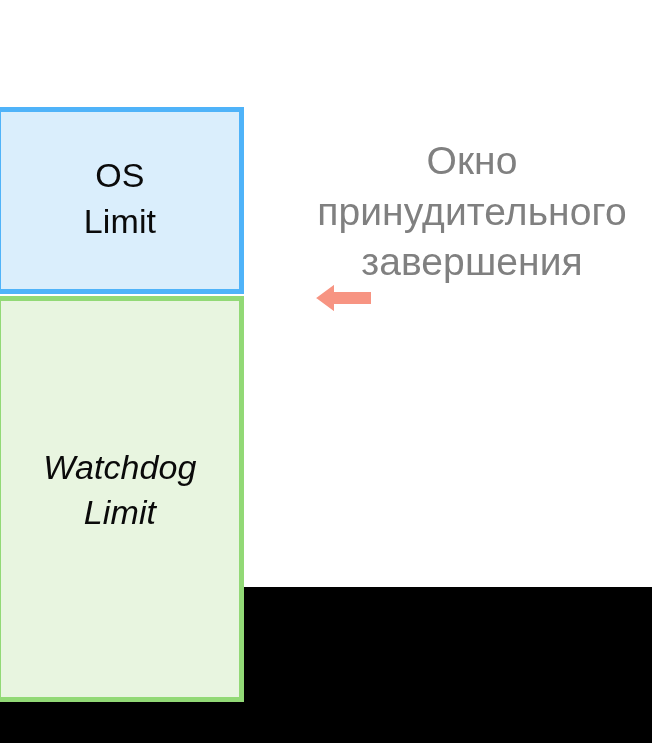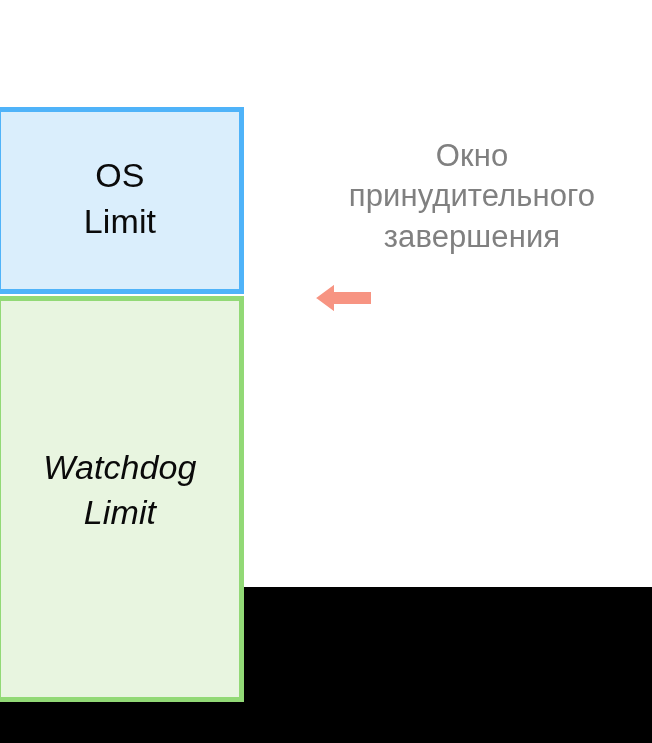--- a/index.html
+++ b/index.html
@@ -77,21 +77,21 @@
   }
 
   
   #window-caption {
     position: absolute;
     left: 312px;
     top: 136px;
     width: 320px;
     text-align: center;
     color: #808080;
-    font-size: 31px;
+    font-size: 39px;
     line-height: 1.3;
     white-space: pre-line;
     letter-spacing: 0.1px;
   }
 
   
   #force-close-arrow {
     position: absolute;
     left: 310px;
     top: 278px;

